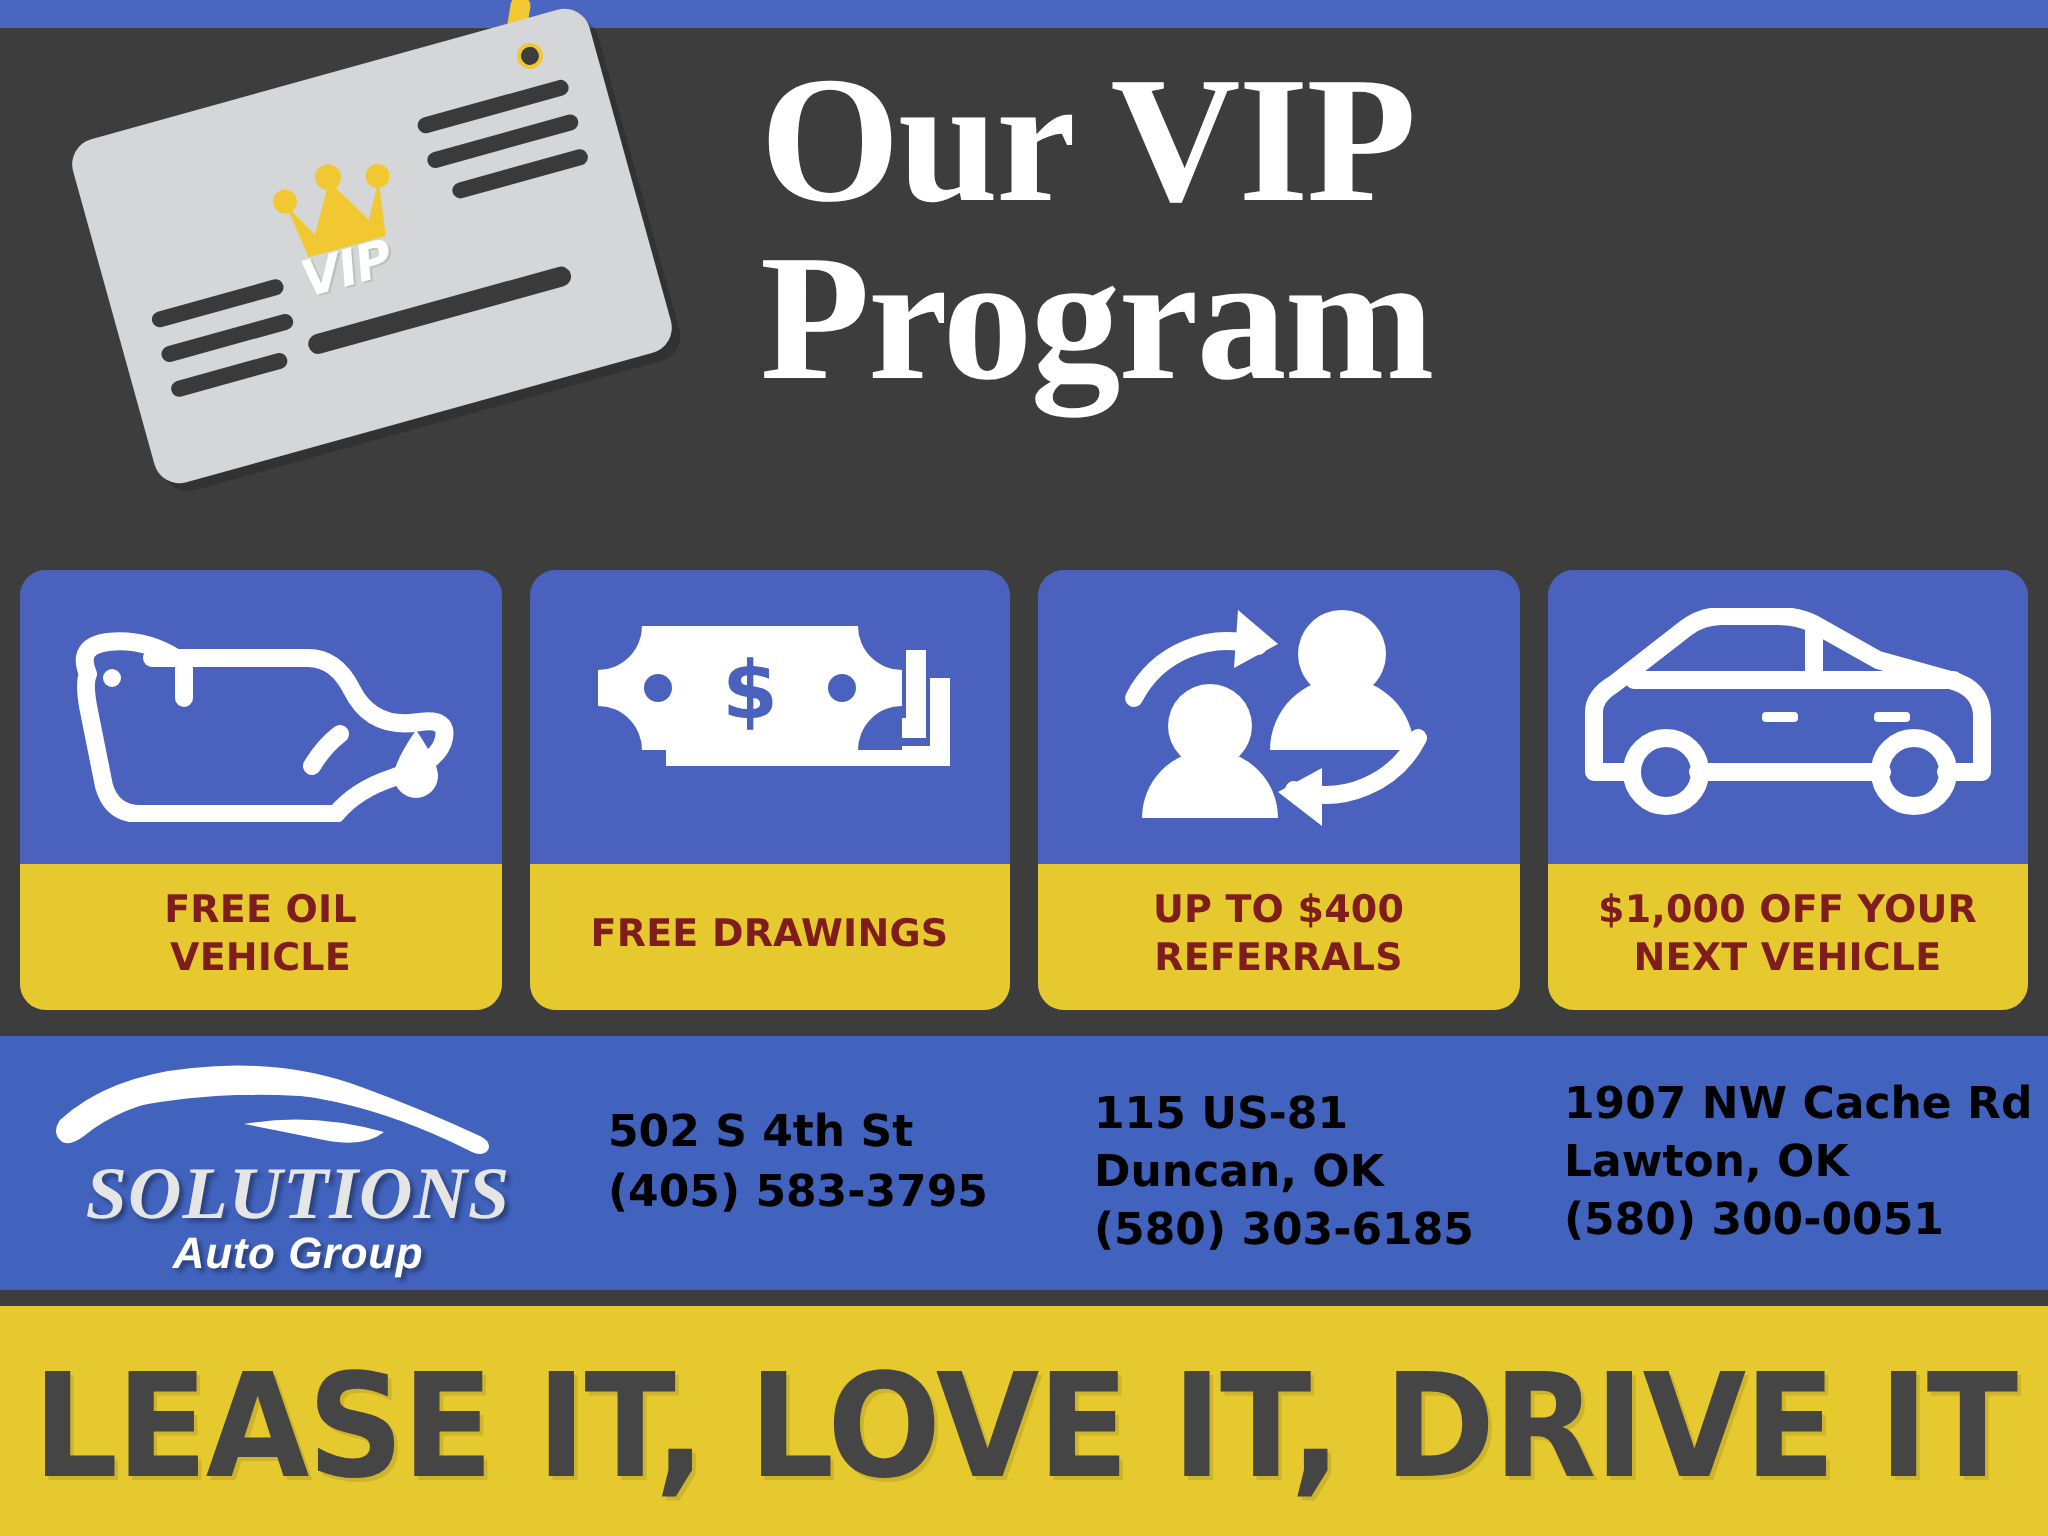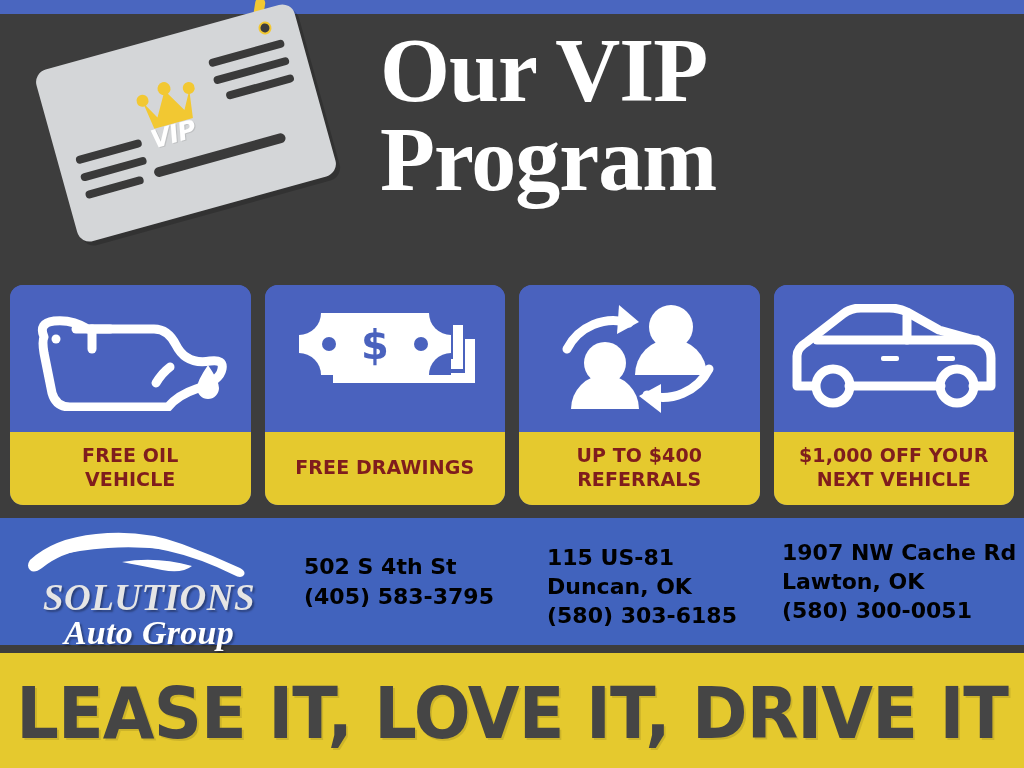--- a/index.html
+++ b/index.html
@@ -152,23 +152,23 @@
     width:250px; text-align:center;
     font-family:"Liberation Serif", serif;
     font-weight:bold; font-style:italic;
     font-size:37px; color:#e5e5e5;
     letter-spacing:0.5px;
     text-shadow:2px 2px 2px rgba(0,0,0,0.35);
   }
   .logo-sub {
     position:absolute; left:6px; top:88px;
     width:250px; text-align:center;
-    font-family:Liberation Serif, serif;
+    font-family:Liberation Sans, sans-serif;
     font-weight:bold; font-style:italic;
-    font-size:34px; color:#ffffff;
+    font-size:22px; color:#ffffff;
     letter-spacing:0.3px;
     text-shadow:2px 2px 2px rgba(0,0,0,0.35);
   }
   .locations {
     flex:1; display:flex; align-items:center;
     padding-left:16px;
   }
   .loc {
     color:#000000;
     font-family:"DejaVu Sans", sans-serif;

